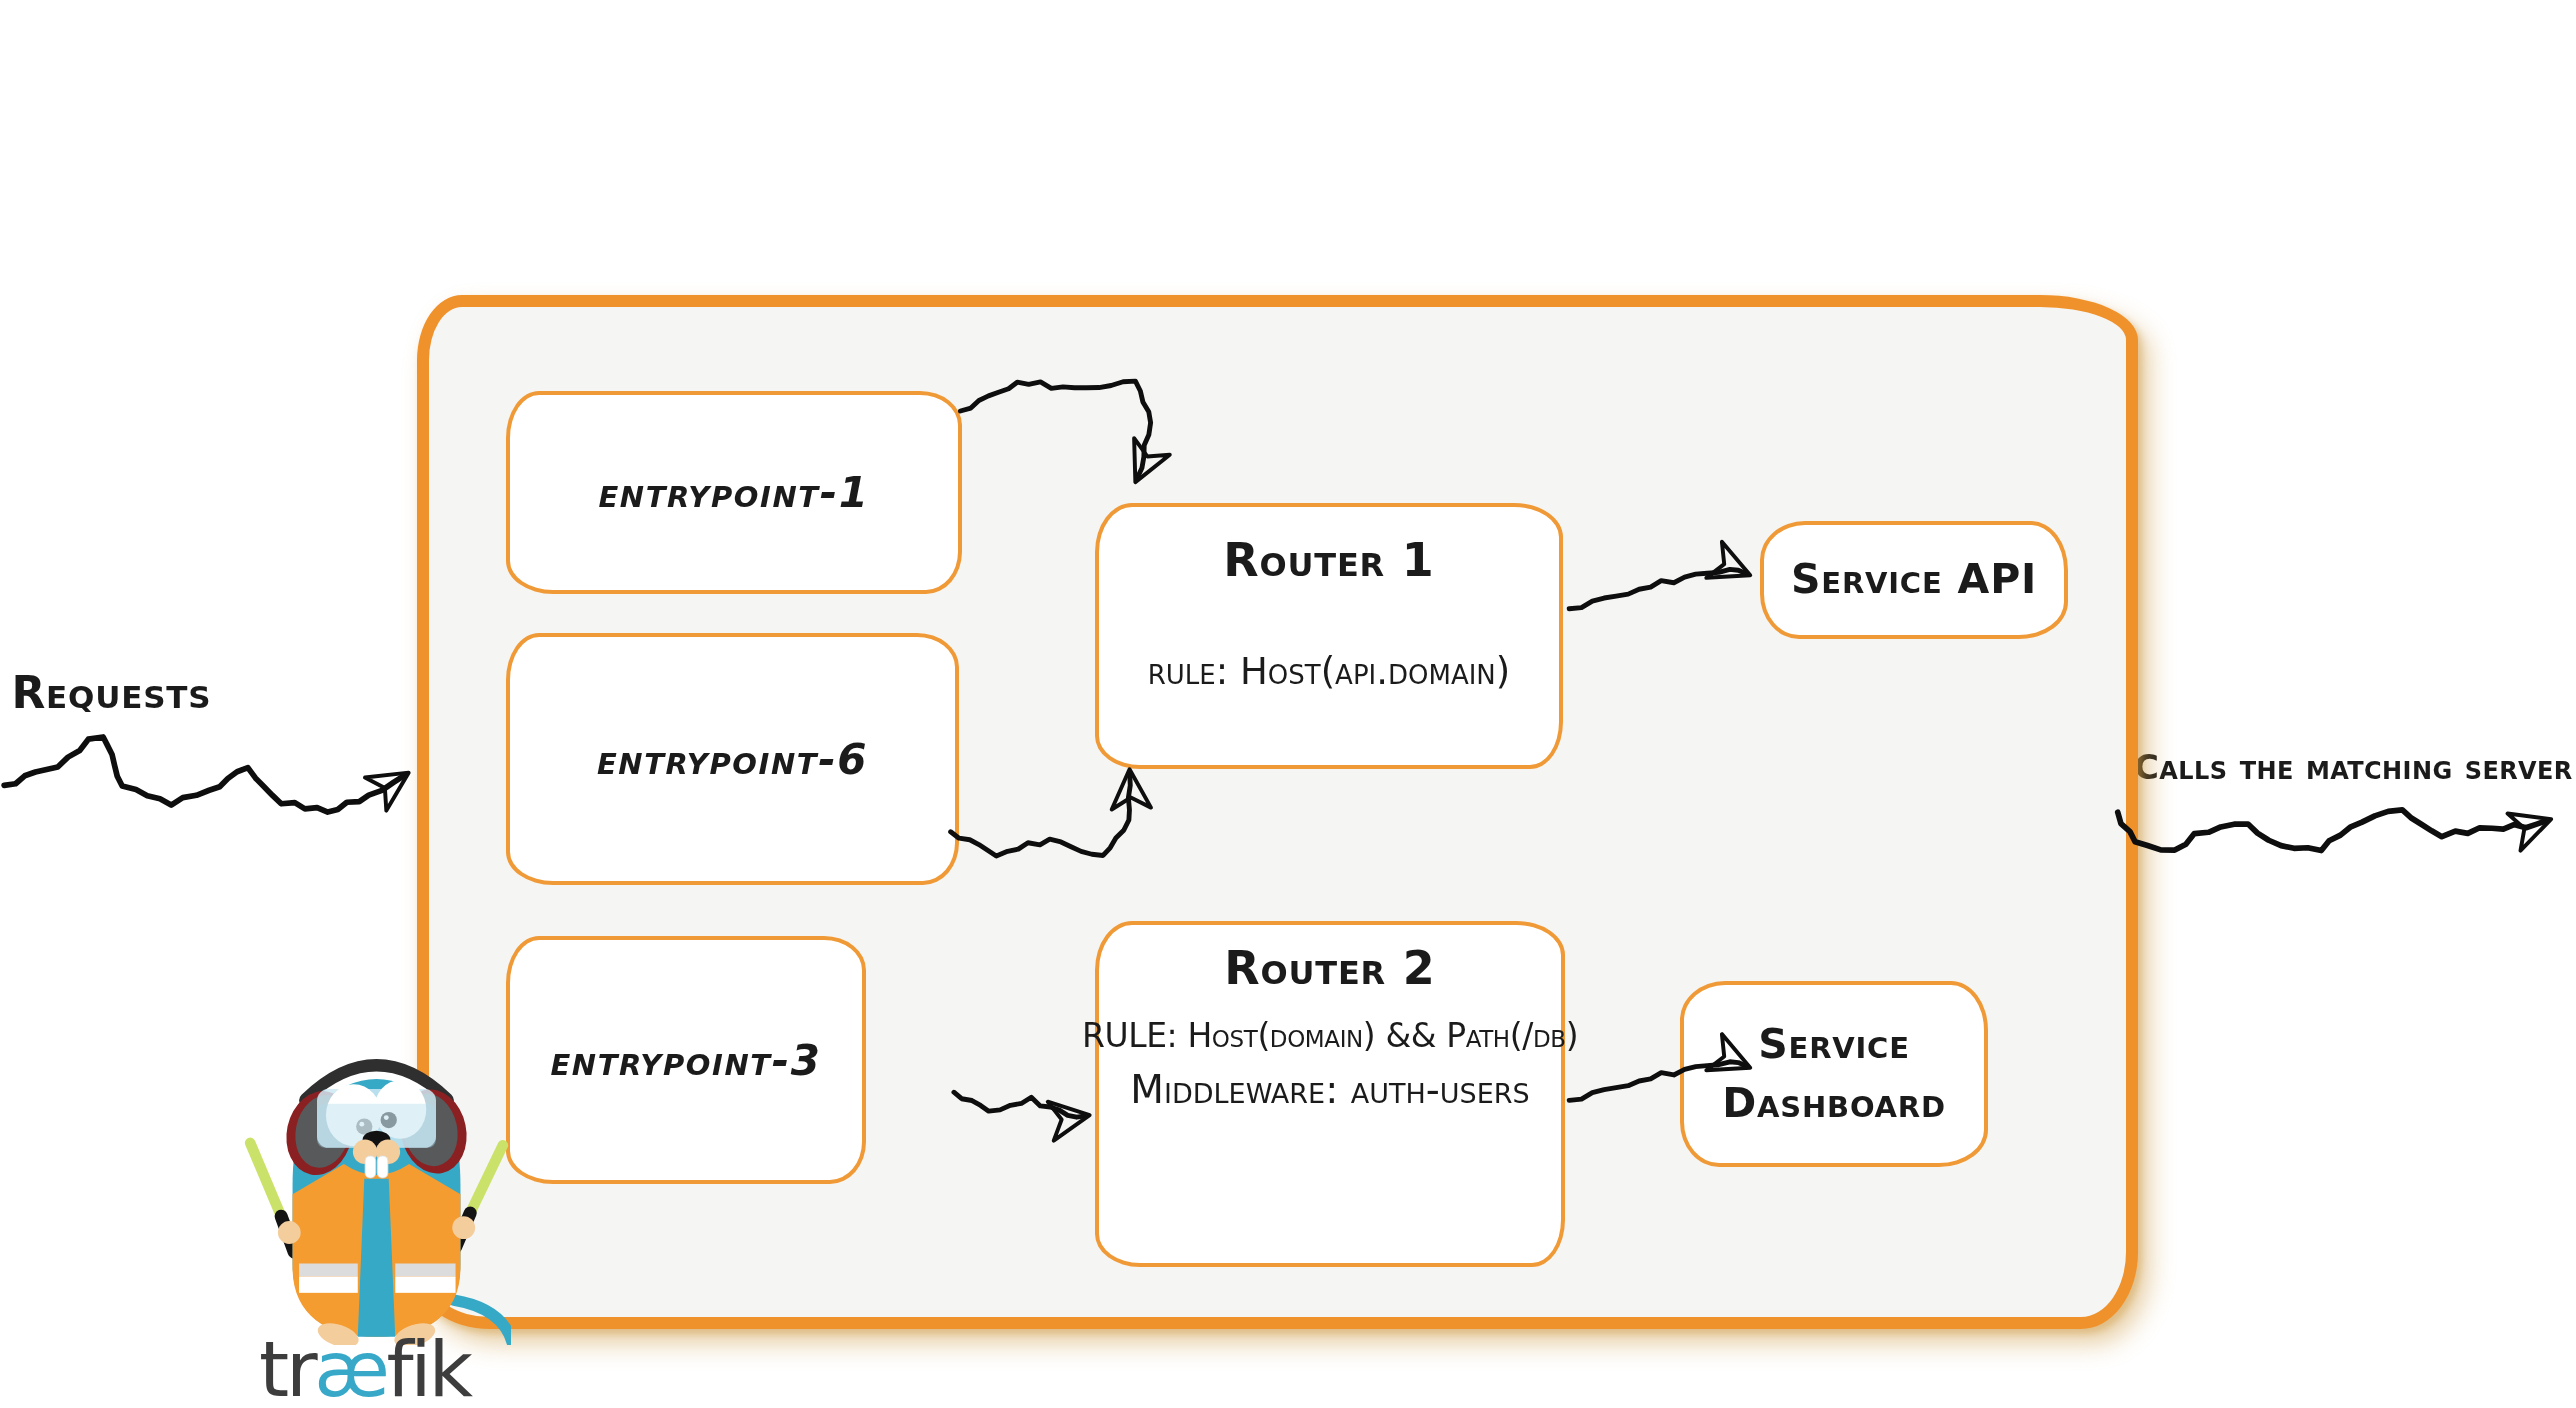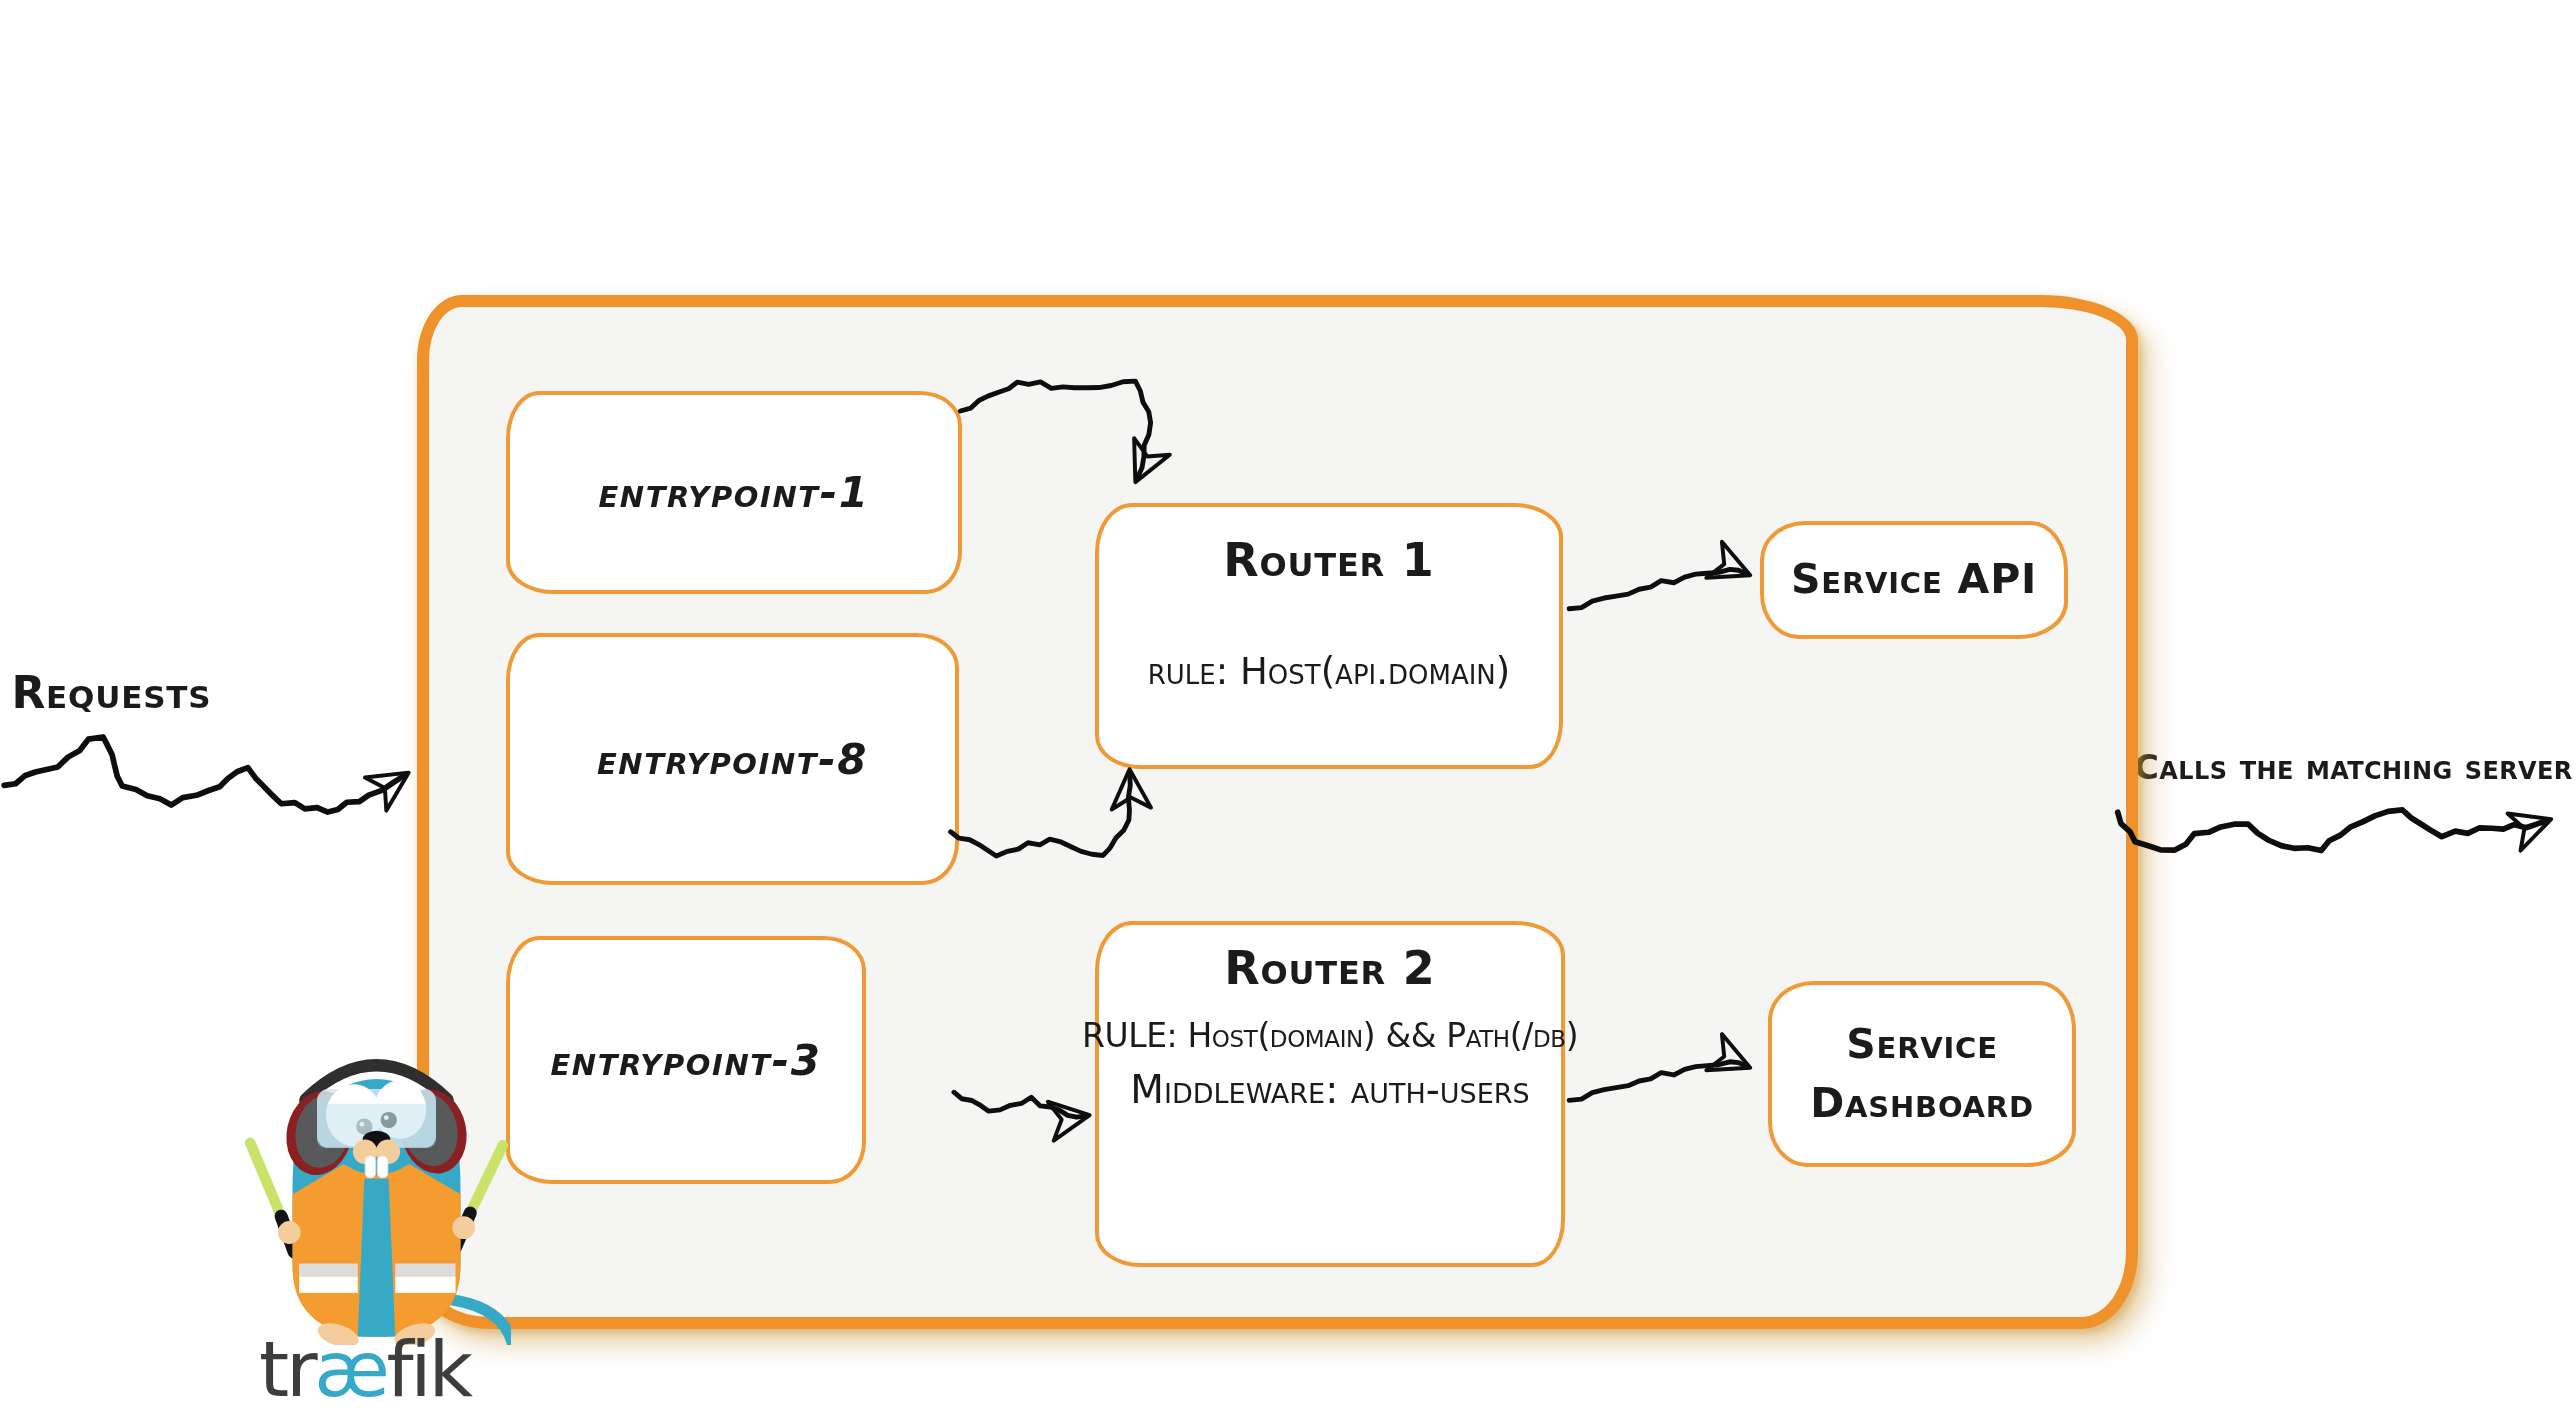--- a/index.html
+++ b/index.html
@@ -29,21 +29,21 @@
   .r2{left:1095px;top:921px;width:470px;height:346px;}
   .router .node-title{font-size:46px;font-weight:bold;letter-spacing:0.8px;}
   .r1 .node-title{margin-top:26px;}
   .r1 .node-rule{margin-top:63px;font-size:37px;white-space:nowrap;}
   .r2 .node-title{margin-top:16.3px;}
   .r2 .node-rule{margin-top:21px;font-size:33px;letter-spacing:-0.4px;white-space:nowrap;}
   .r2 .node-mw{margin-top:11.4px;font-size:39px;white-space:nowrap;}
   .service{border-radius:45px 37px 49px 39px / 39px 49px 37px 45px;
            display:flex;align-items:center;justify-content:center;text-align:center;}
   .s1{left:1760px;top:521px;width:308px;height:118px;}
-  .s2{left:1768px;top:981px;width:308px;height:186px;}
+  .s2{left:1680px;top:981px;width:308px;height:186px;}
   .service .node-label{font-size:41px;font-weight:bold;letter-spacing:0.8px;line-height:1.45;}
   .arrows{position:absolute;left:0;top:0;z-index:3;pointer-events:none;}
   .arrows path{fill:none;stroke:#0e0e0e;stroke-linejoin:round;stroke-linecap:round;}
   .gopher{position:absolute;left:242px;top:1019px;z-index:5;}
   .wordmark{position:absolute;left:259px;top:1325px;z-index:5;font-size:77px;letter-spacing:-3.3px;
             font-family:"DejaVu Sans","Liberation Sans",sans-serif;}
   .wm-dark{color:#3d3d3d;}
   .wm-ae{color:#38a8c8;}
 </style>
 </head>
@@ -54,21 +54,21 @@
 
   <div class="container"></div>
 
   <div class="label requests sc">Requests</div>
   <div class="label calls sc">Calls the matching server</div>
 
   <div class="node ep ep1">
     <span class="node-label sc">entrypoint-1</span>
   </div>
   <div class="node ep ep2">
-    <span class="node-label sc">entrypoint-8</span>
+    <span class="node-label sc">entrypoint-6</span>
   </div>
   <div class="node ep ep3">
     <span class="node-label sc">entrypoint-3</span>
   </div>
 
   <div class="node router r1">
     <div class="node-title sc">Router 1</div>
     <div class="node-rule sc">rule: Host(api.domain)</div>
   </div>
   <div class="node router r2">

